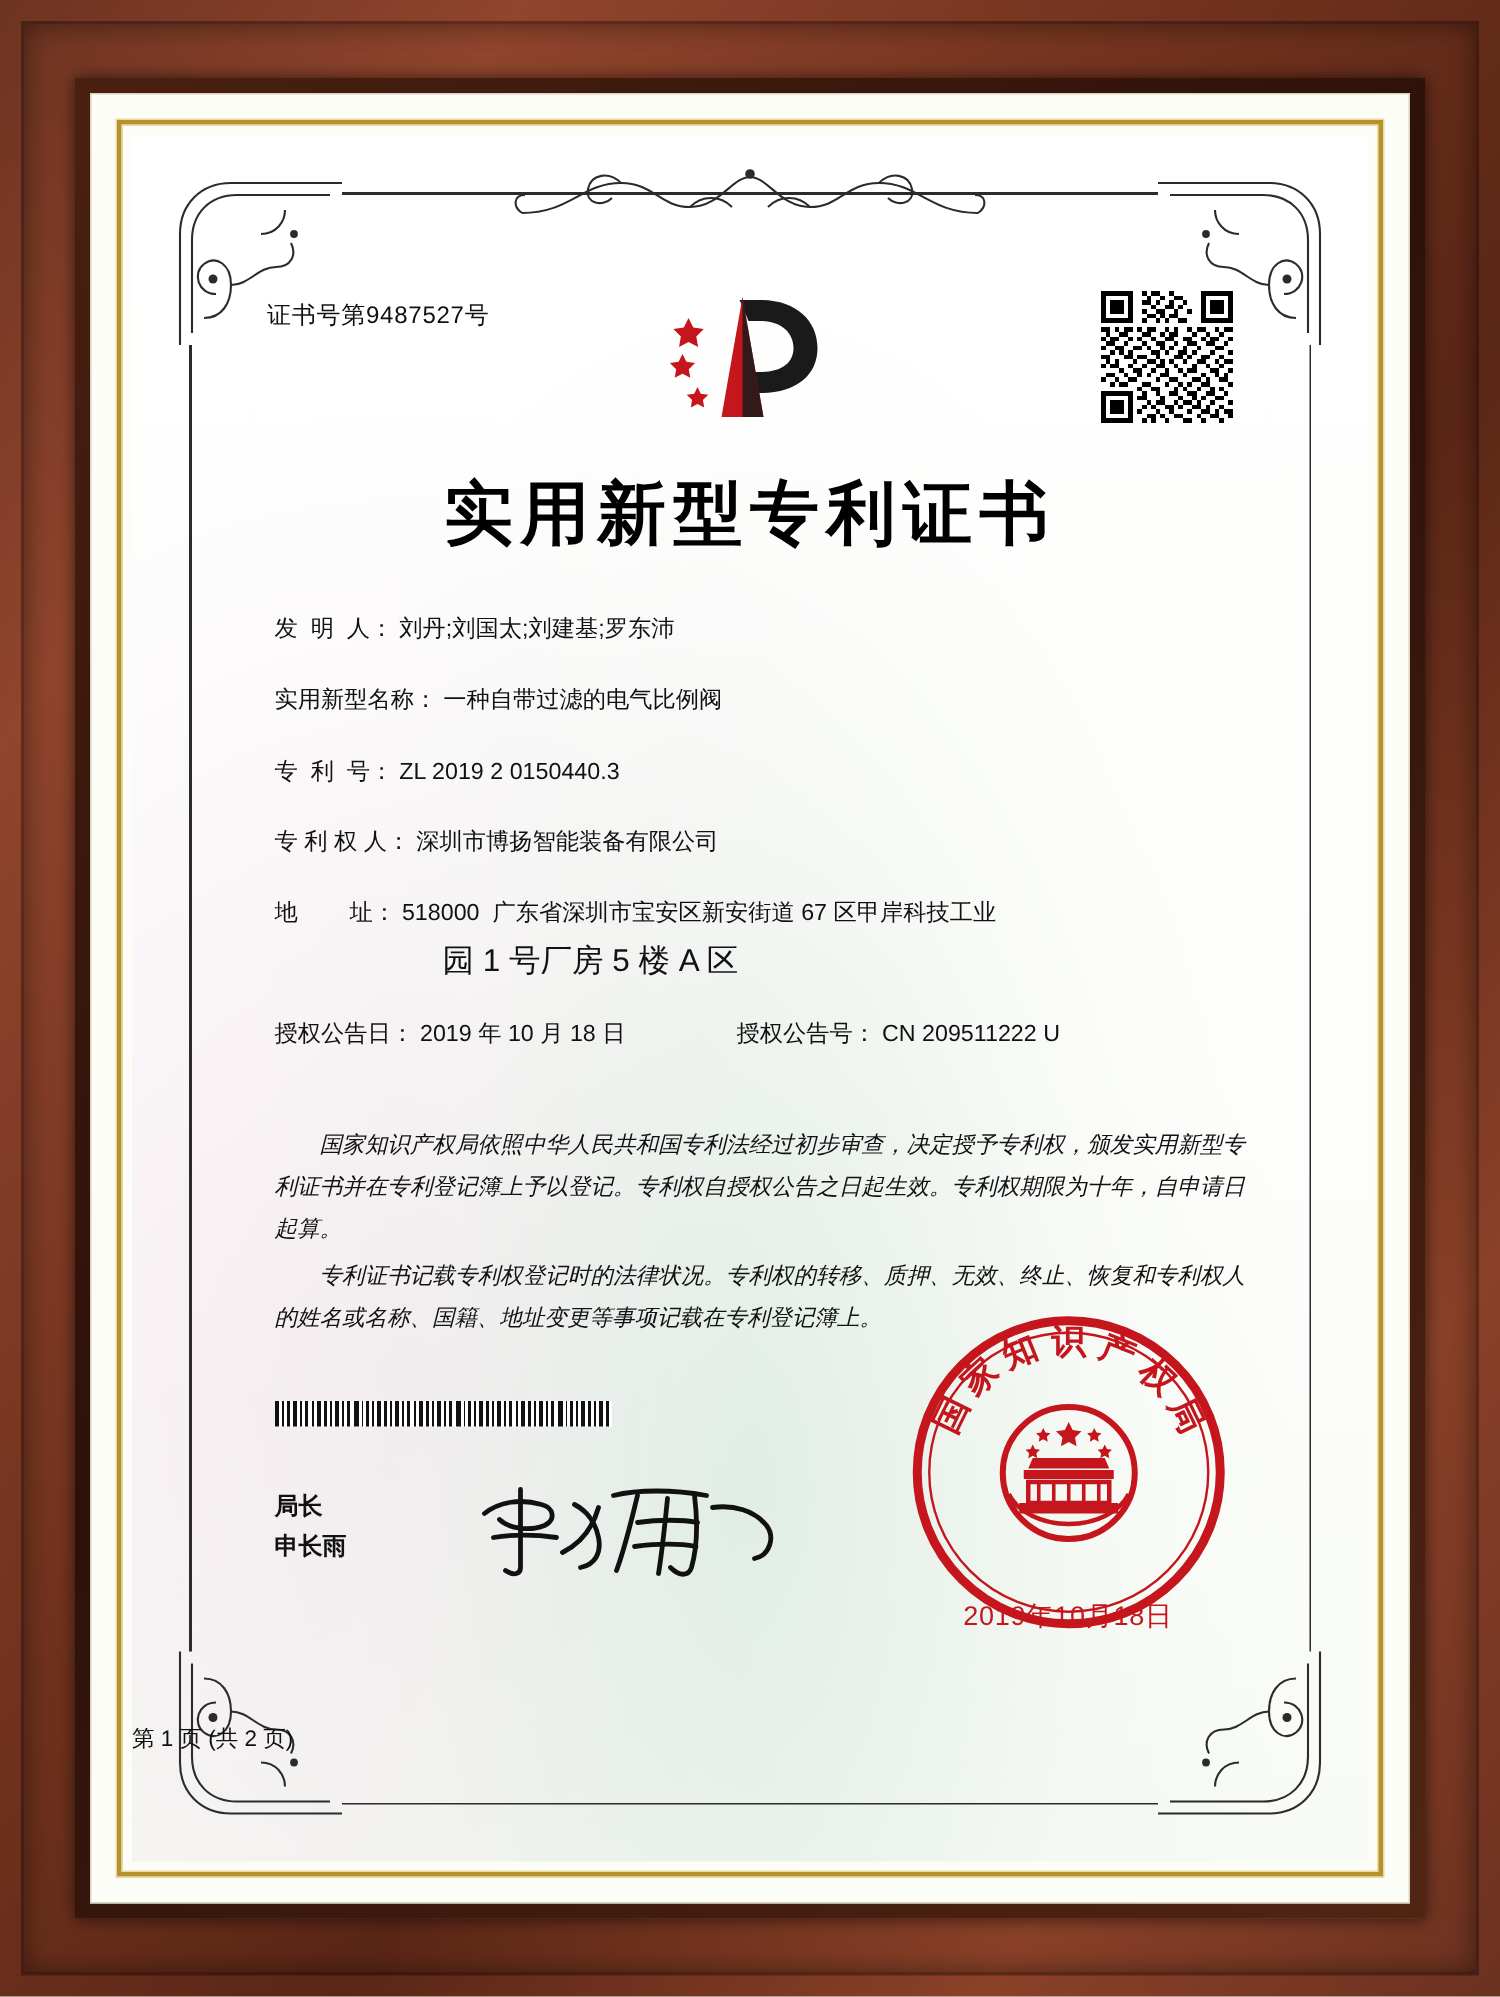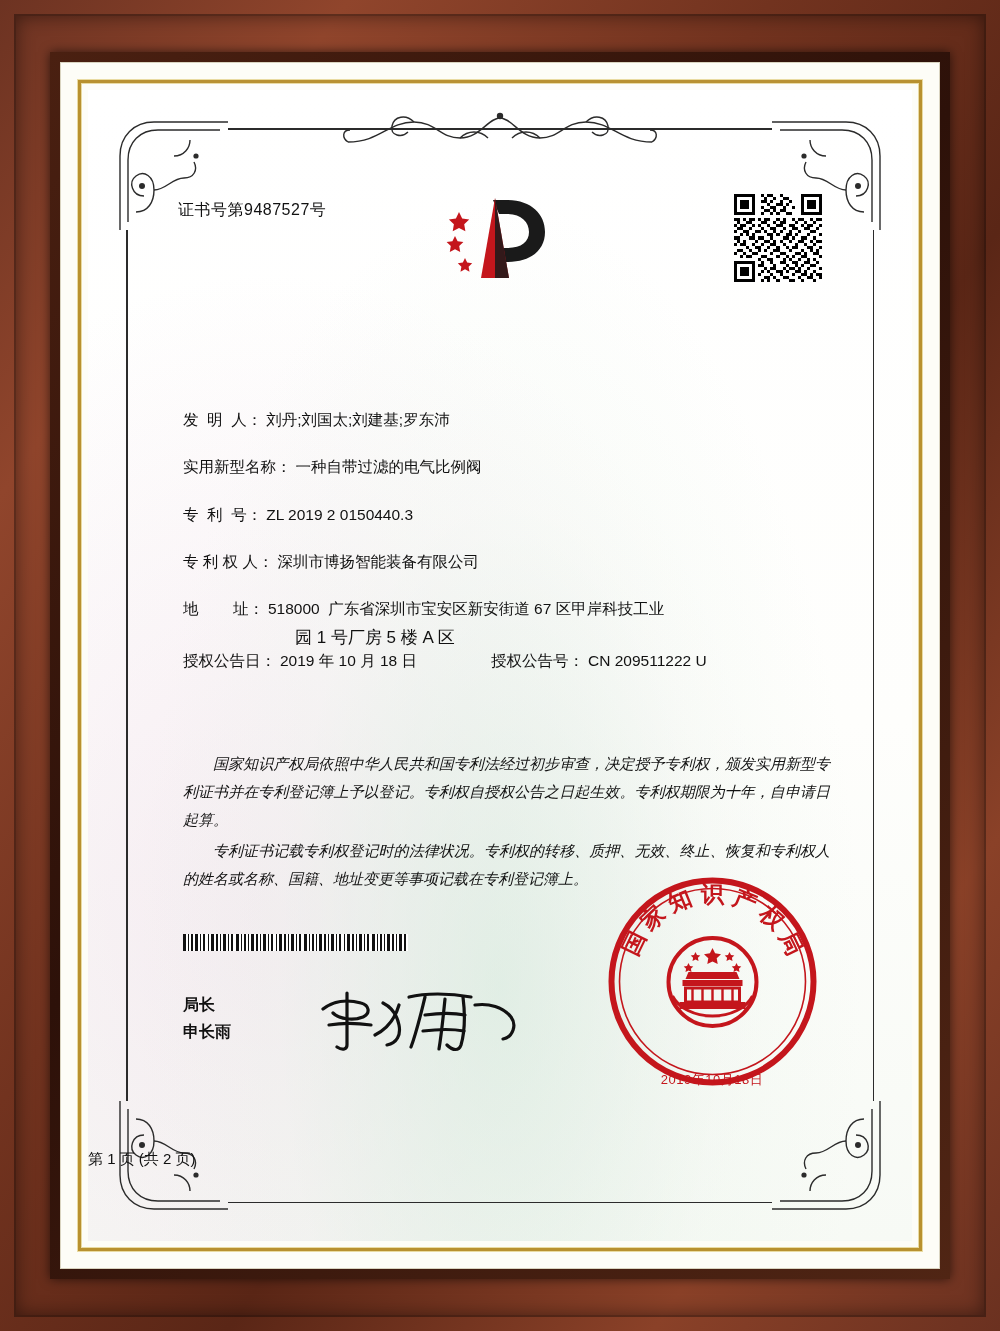--- a/index.html
+++ b/index.html
@@ -160,21 +160,22 @@
   }
   .field-row.two-col {
     margin-bottom: 14px;
   }
   .col-gap {
     margin-left: 74px;
   }
   .addr-second {
     margin-left: 112px;
     margin-top: -18px;
-    font-size: 17px;
+    margin-bottom: 24px;
+    font-size: 21px;
   }
 
   .paragraphs {
     position: absolute;
     left: 95px;
     right: 82px;
     top: 660px;
     font-size: 15px;
     line-height: 1.85;
     color: #111;
@@ -224,21 +225,21 @@
     height: 215px;
   }
   .seal svg { display:block; width:100%; height:100%; }
 
   .seal-date {
     position: absolute;
     right: 96px;
     bottom: 152px;
     width: 208px;
     text-align: center;
-    font-size: 13px;
+    font-size: 18px;
     color: #c4161c;
     letter-spacing: 0.5px;
   }
 
   .page-no {
     position: absolute;
     left: 0; right: 0;
     bottom: 72px;
     text-align: left;
     font-size: 15px;
@@ -543,20 +544,21 @@
             <rect x="9" y="28" width="1" height="1"></rect>
               <rect x="11" y="28" width="1" height="1"></rect>
               <rect x="14" y="28" width="1" height="1"></rect>
               <rect x="18" y="28" width="2" height="1"></rect>
             <rect x="22" y="28" width="1" height="1"></rect>
               <rect x="26" y="28" width="1" height="1"></rect>
           </g>
         </svg>
       </div>
 
+      <div class="main-title">实用新型专利证书</div>
 
       <div class="fields">
 
         <div class="field-row">
           <span class="field-label">发  明  人：</span>
           <span class="field-value">刘丹;刘国太;刘建基;罗东沛</span>
         </div>
 
         <div class="field-row">
           <span class="field-label">实用新型名称：</span>

